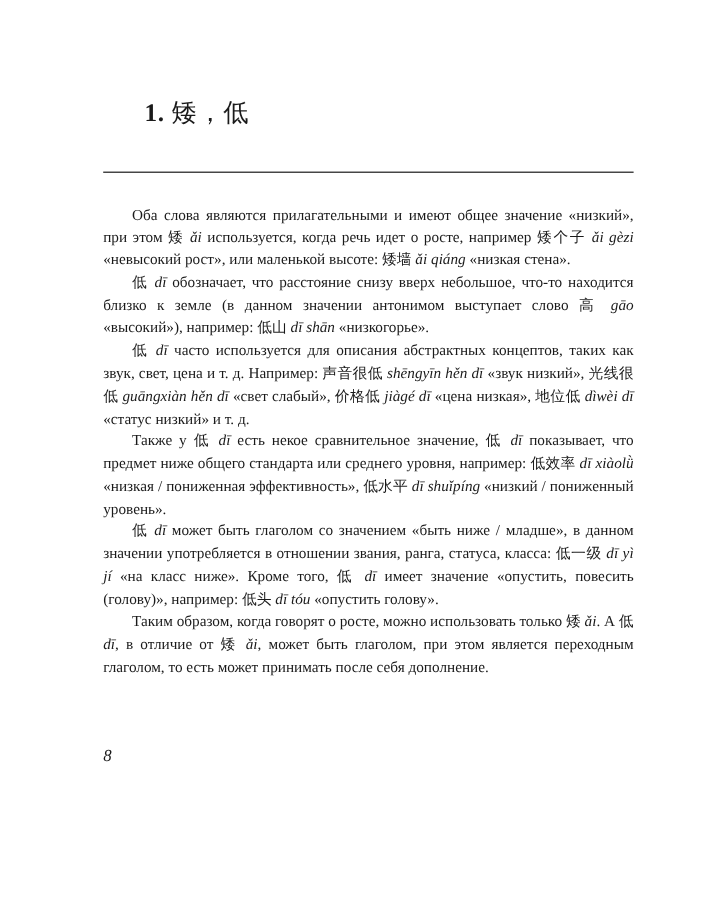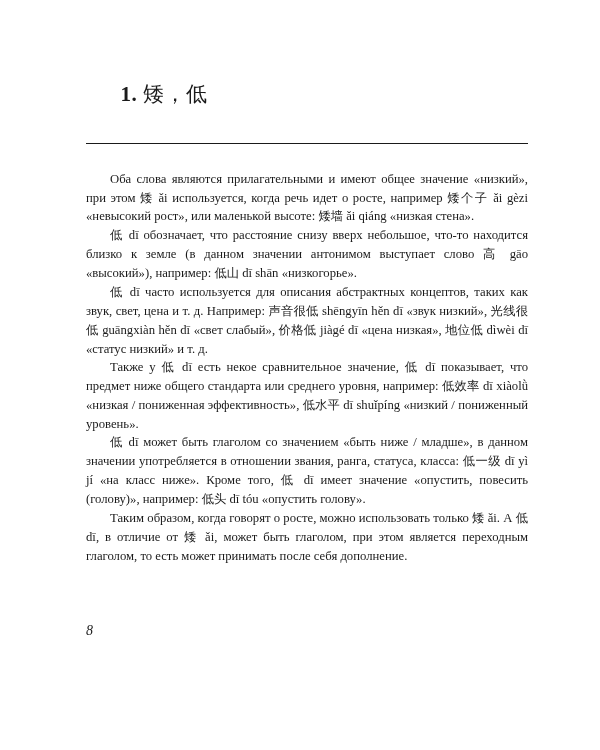--- a/index.html
+++ b/index.html
@@ -50,20 +50,21 @@
   }
   .body-text p {
     margin: 0;
     text-indent: 24px;
   }
   .han {
     font-family: "DejaVu Sans", sans-serif;
     font-size: 12.3px;
   }
   .py {
+    font-style: italic;
   }
   .pagenum {
     position: absolute;
     left: 86px;
     bottom: 36px;
     font-size: 14px;
     font-style: italic;
     font-family: "Liberation Serif", serif;
   }
 </style>

